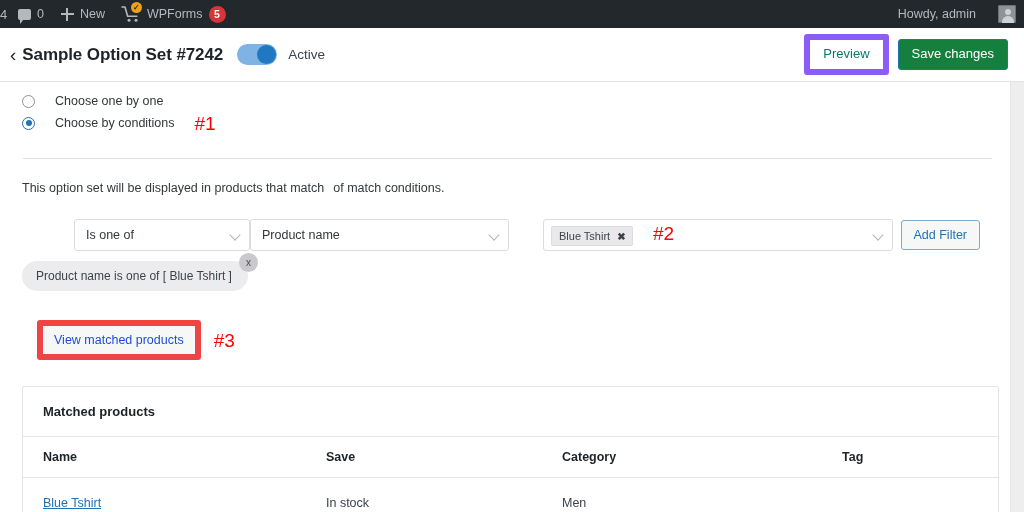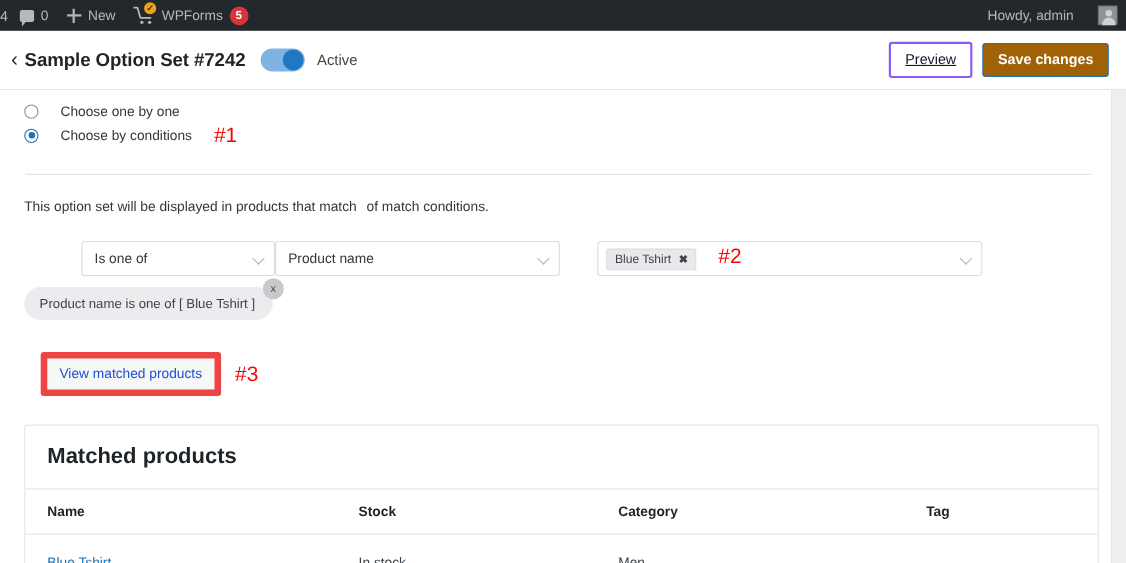--- a/index.html
+++ b/index.html
@@ -98,24 +98,24 @@
     background: #1f78c1;
   }
   .toggle-label { font-size: 13.5px; color: #3c434a; }
   .header-actions { margin-left: auto; display: flex; align-items: center; gap: 9px; }
   .btn {
     font-family: "Liberation Sans", sans-serif;
     font-size: 13px; border-radius: 3px; cursor: pointer;
     padding: 6px 13px; line-height: 1.3;
   }
   .btn-secondary {
-    background: #ffffff; color: #0f172a; border: 2px solid #8b5cf6; text-decoration: underline;
+    background: #ffffff; color: #0f766e; border: 6px solid #8b5cf6;
   }
   .btn-primary {
-    background: #a16207; color: #ffffff; border: 1px solid #2271b1; font-weight: bold;
+    background: #15803d; color: #ffffff; border: 1px solid #2271b1;
   }
 
   
   #content {
     width: 1024px; height: 430px;
     background: #ffffff; position: relative;
     padding: 0 24px 0 22px;
   }
   #scrollbar {
     position: absolute; right: 0; top: 0; width: 14px; height: 430px;
@@ -220,21 +220,21 @@
   }
 
   
   .card {
     margin-top: 26px; margin-right: 1px;
     background: #ffffff; border: 1px solid #e2e4e7;
     border-radius: 2px; width: 977px;
   }
   .card-head {
     padding: 17px 0 17px 20px;
-    font-size: 20px; font-weight: bold; color: #1d2327;
+    font-size: 13px; font-weight: bold; color: #1d2327;
     border-bottom: 1px solid #e2e4e7;
   }
   table { width: 100%; border-collapse: collapse; }
   th {
     text-align: left; font-size: 12.5px; font-weight: bold; color: #1d2327;
     padding: 13px 0 13px 20px; border-bottom: 1px solid #e2e4e7;
   }
   td {
     text-align: left; font-size: 12.5px; color: #3c434a;
     padding: 18px 0 18px 20px; border-bottom: 1px solid #f0f0f1;
@@ -324,41 +324,42 @@
     <span class="select sel-val-box">
       <span class="sel-val">
         <span class="chip">
           <span>Blue Tshirt</span>
           <span class="chip-x">✖</span>
         </span>
         <span class="annot annot-inline">#2</span>
       </span>
       <span class="chev"></span>
     </span>
+    <button class="btn-addfilter">Add Filter</button>
   </div>
 
   <div class="summary-row">
     <span class="summary-pill">
       <span>Product name is one of [ Blue Tshirt ]</span>
       <span class="summary-x">x</span>
     </span>
   </div>
 
   <div class="viewmatched-row">
     <button class="btn-viewmatched">View matched products</button>
     <span class="annot" style="margin-left:13px;">#3</span>
   </div>
 
   <div class="card">
     <div class="card-head">Matched products</div>
     <table>
       <thead>
         <tr>
           <th class="col-name">Name</th>
-          <th class="col-stock">Stock</th>
+          <th class="col-stock">Save</th>
           <th class="col-cat">Category</th>
           <th>Tag</th>
         </tr>
       </thead>
       <tbody>
         <tr>
           <td>
             <span class="cell-link">Blue Tshirt</span>
           </td>
           <td>In stock</td>

